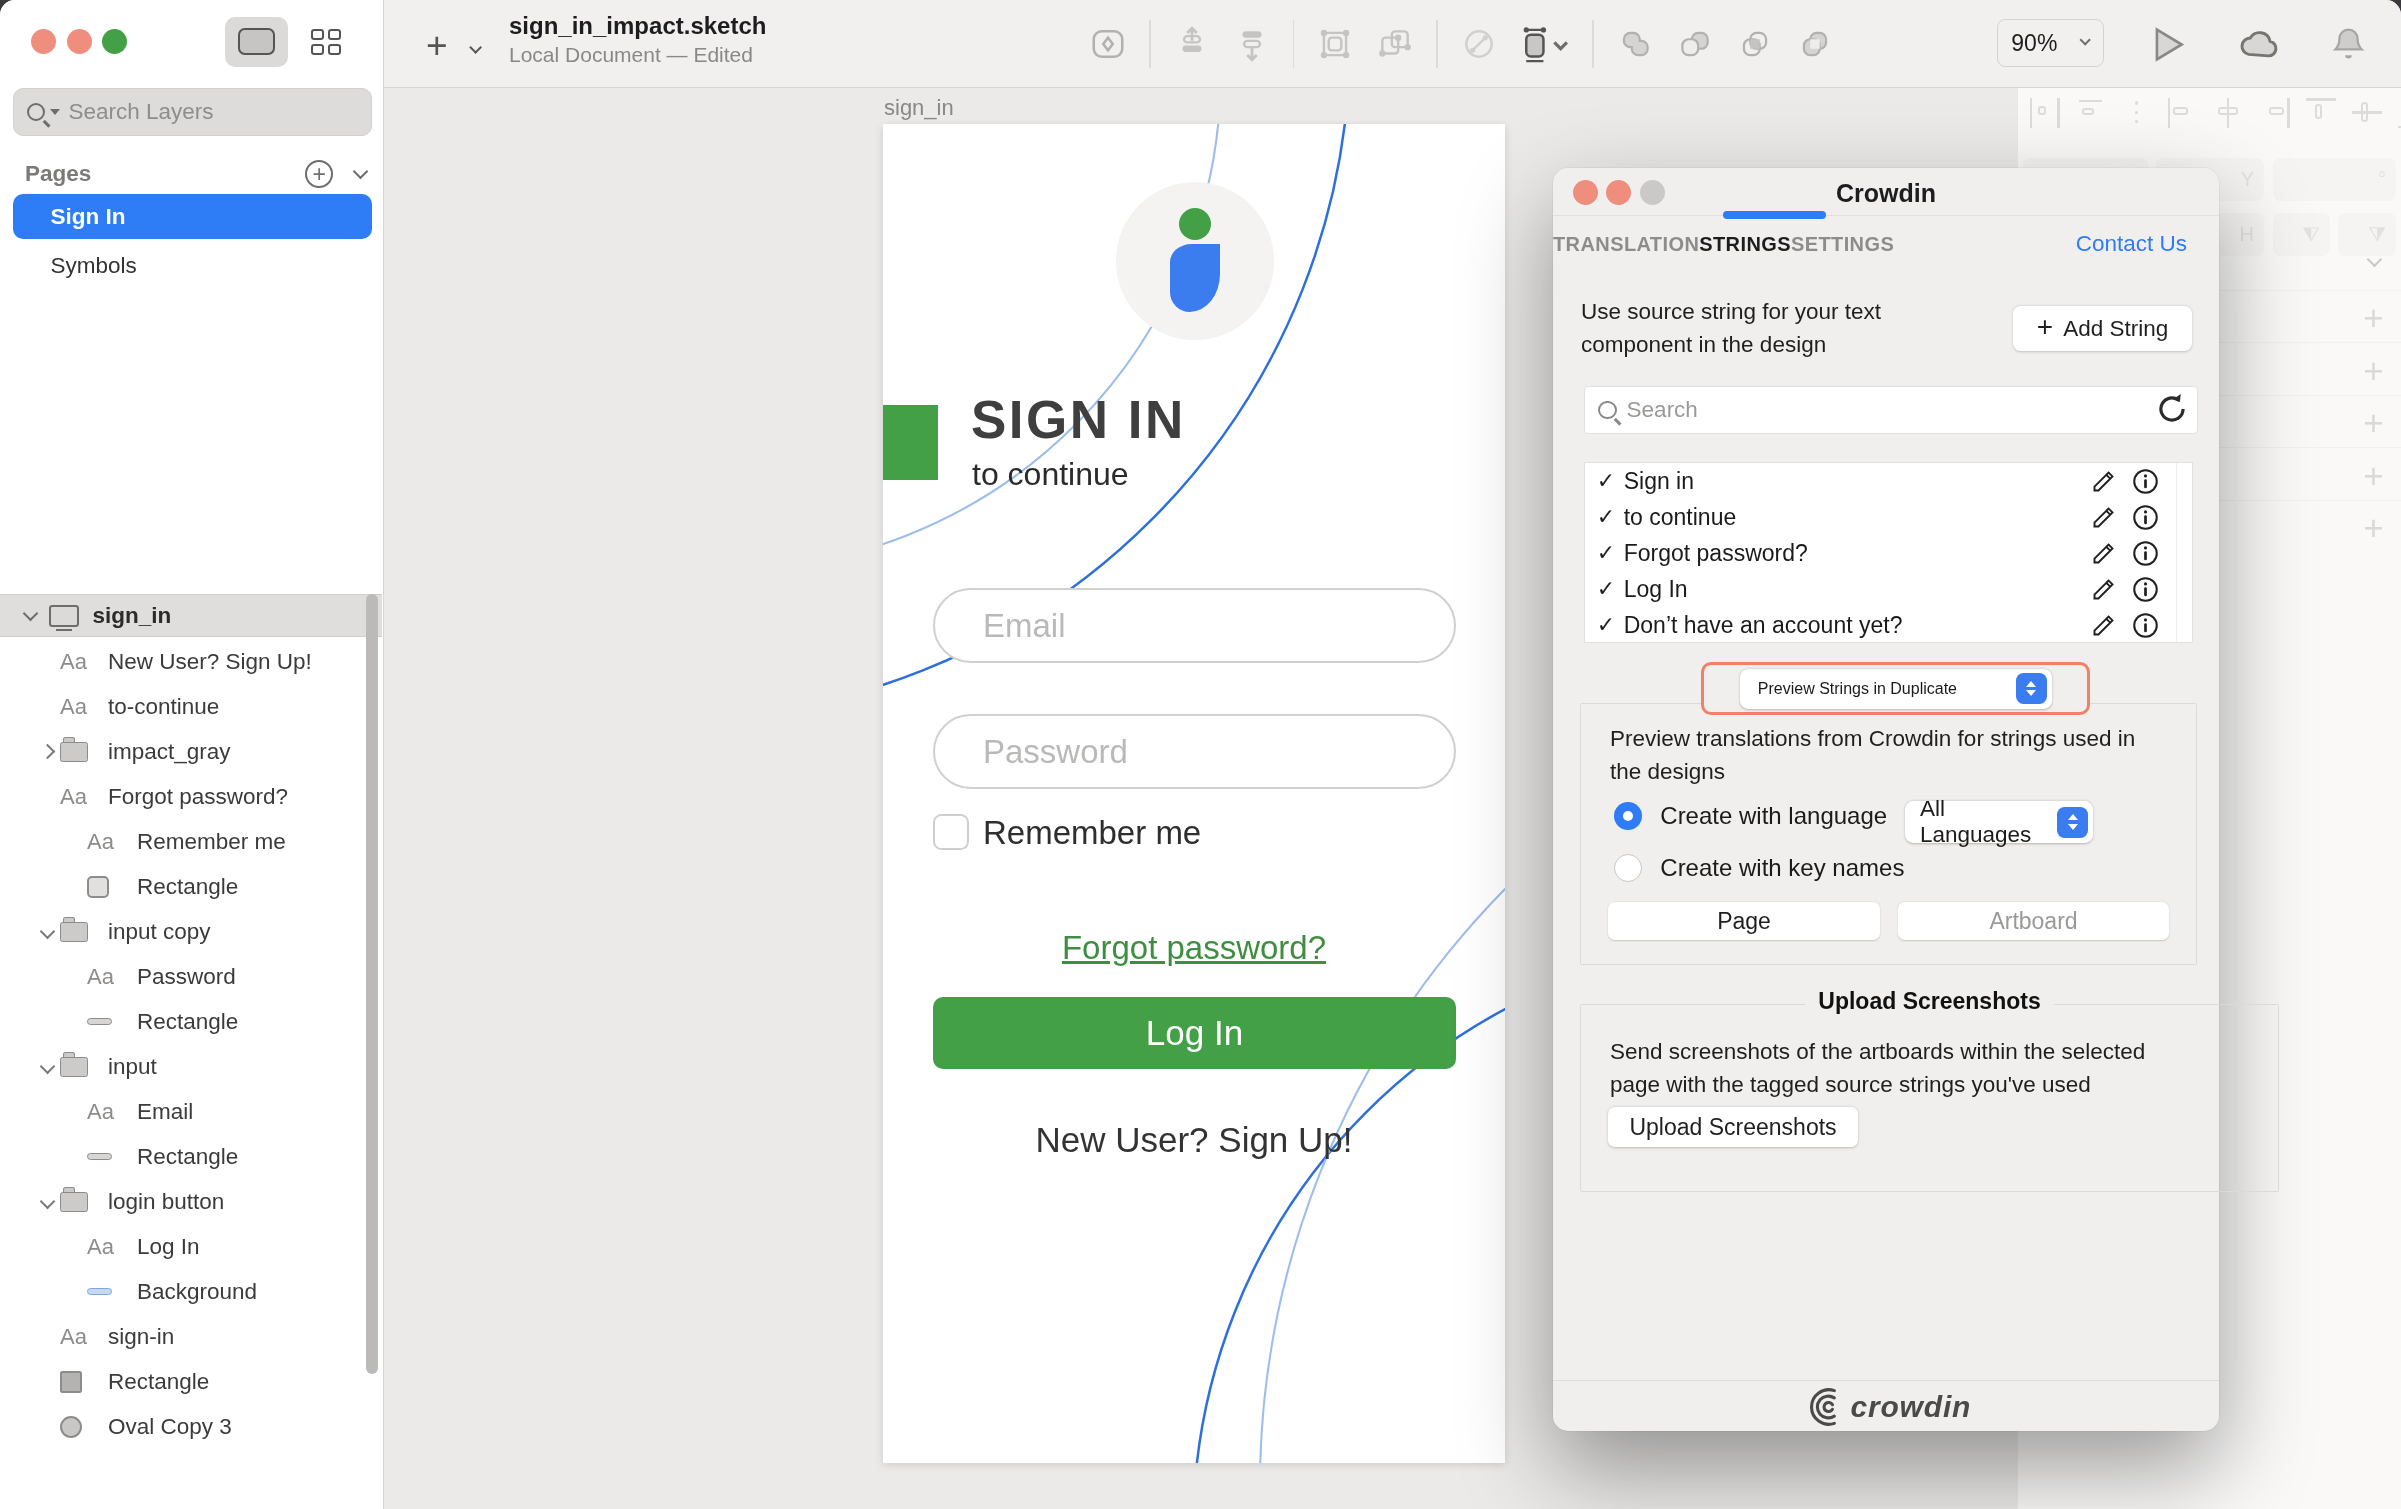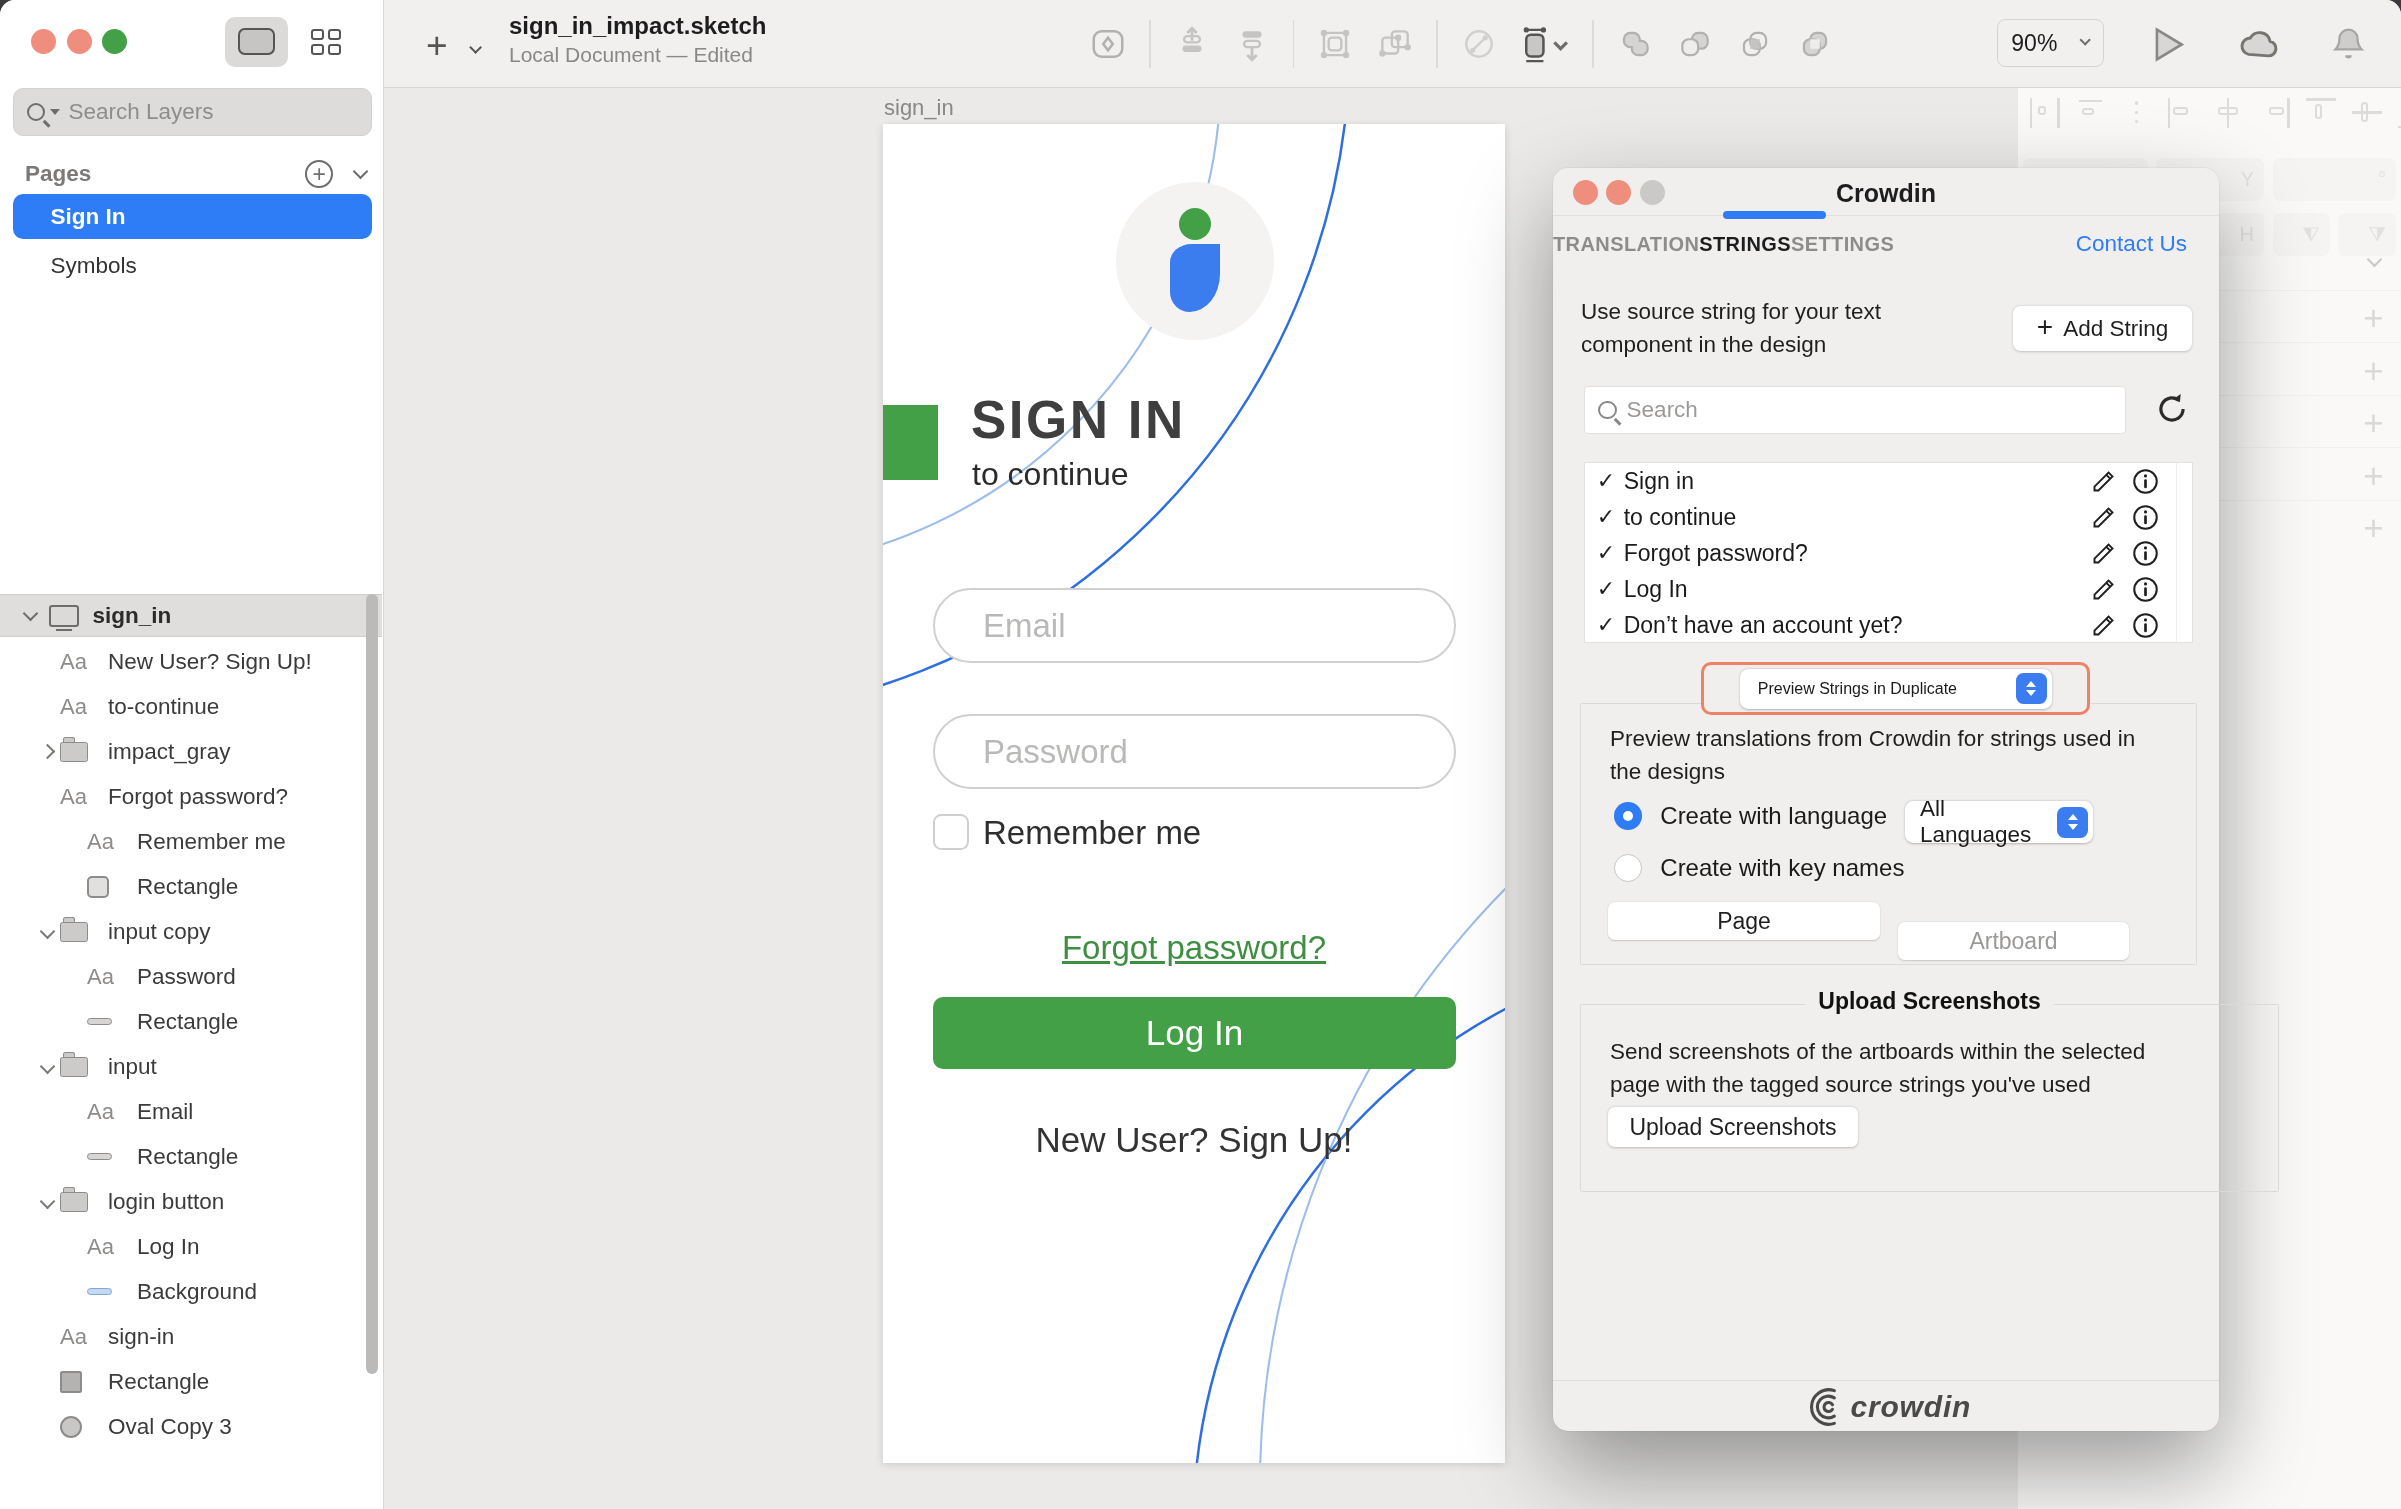--- a/index.html
+++ b/index.html
@@ -104,21 +104,21 @@
   .pl-titlebar{position:absolute;left:0;top:0;right:0;height:48px;border-bottom:1.7px solid #E2E0DE;}
   .pl-title{position:absolute;left:0;right:0;top:11px;text-align:center;font-size:25px;font-weight:700;color:#1d1d1f;}
   .pl-tabind{position:absolute;left:170px;top:43px;width:103px;height:7.5px;border-radius:4.2px;background:#2E7CF6;z-index:3;}
   .pl-tabs{position:absolute;left:0;right:0;top:50px;height:52px;display:flex;align-items:center;}
   .pl-tab{font-size:20px;letter-spacing:0.4px;color:#8E8C8A;font-weight:600;}
   .pl-tab.active{color:#1d1d1f;font-weight:700;}
   .pl-contact{margin-left:auto;margin-right:32px;font-size:22.5px;color:#2E7CF6;}
   .pl-intro{position:absolute;left:28px;top:127px;width:375px;font-size:22.5px;line-height:33px;color:#1f1f1f;}
   .pl-addbtn{position:absolute;right:27px;top:138px;width:179px;height:45px;background:#fff;border-radius:7.5px;box-shadow:0 0.8px 2.5px rgba(0,0,0,.2);display:flex;align-items:center;justify-content:center;gap:10px;font-size:22.5px;color:#1f1f1f;}
   .pl-addbtn .pls{font-size:28px;font-weight:300;margin-top:-2.5px;}
-  .pl-search{position:absolute;left:31px;top:218px;width:542px;height:48px;background:#fff;border:1.3px solid #E3E1DF;border-radius:4px;display:flex;align-items:center;padding:0 13.3px;gap:10px;}
+  .pl-search{position:absolute;left:31px;top:218px;width:614px;height:48px;background:#fff;border:1.3px solid #E3E1DF;border-radius:4px;display:flex;align-items:center;padding:0 13.3px;gap:10px;}
   .pl-search .ph{color:#9B9997;font-size:22.5px;}
   .pl-search .mag{border-color:#8A8886;}
   .pl-search .mag::after{background:#8A8886;}
   .pl-refresh{position:absolute;right:28px;top:222px;}
   .pl-list{position:absolute;left:31px;top:294px;width:609px;height:181px;background:#fff;border:1.3px solid #E3E1DF;}
   .pl-list .gutter{position:absolute;right:0;top:0;bottom:0;width:16px;border-left:1.3px solid #EFEDEB;}
   .srow{height:36px;display:flex;align-items:center;padding-left:11.7px;position:relative;}
   .srow .ck{color:#1f1f1f;font-size:22px;width:27px;}
   .srow .txt{font-size:23px;color:#1b1b1b;}
   .srow svg{position:absolute;}
@@ -135,21 +135,21 @@
   .radio-row{position:absolute;left:33px;display:flex;align-items:center;gap:18.3px;}
   .r1{top:98px;} .r2{top:150px;}
   .radio{width:28px;height:28px;border-radius:50%;flex:none;}
   .radio.on{background:#2E7CF6;position:relative;}
   .radio.on::after{content:"";position:absolute;left:9.2px;top:9.2px;width:10px;height:10px;border-radius:50%;background:#fff;}
   .radio.off{background:#fff;border:1.7px solid #C9C7C5;}
   .radio-lab{font-size:24px;color:#1b1b1b;}
   .lang-pill{position:absolute;left:324px;top:97px;width:188px;height:42px;background:#fff;border-radius:8.3px;box-shadow:0 0.8px 2.5px rgba(0,0,0,.25);display:flex;align-items:center;padding:0 5px 0 15px;}
   .lang-pill .txt{font-size:22.5px;color:#1b1b1b;}
   .seg-btn{position:absolute;top:198px;height:38px;background:#fff;border-radius:6.7px;box-shadow:0 0.8px 1.7px rgba(0,0,0,.18);display:flex;align-items:center;justify-content:center;font-size:23px;color:#1f1f1f;}
-  .seg-page{left:27px;width:272px;} .seg-art{left:317px;width:231px;color:#9B9997;margin-top:20px;}
+  .seg-page{left:27px;width:272px;} .seg-art{left:317px;width:271px;color:#9B9997;}
   .fs2{left:27px;top:836px;width:699px;height:188px;padding-left:48px;}
   .fs2 .legend{position:absolute;left:0;right:0;top:-16.7px;text-align:center;}
   .fs2 .legend span{background:#F1EFED;padding:0 13.3px;font-size:23px;font-weight:600;color:#111;}
   .fs2 .desc{position:absolute;left:29px;top:30px;width:559px;font-size:22.5px;line-height:33px;color:#1f1f1f;}
   .upload-btn{position:absolute;left:27px;top:102px;width:250px;height:40px;background:#fff;border-radius:6.7px;box-shadow:0 0.8px 2.5px rgba(0,0,0,.22);display:flex;align-items:center;justify-content:center;font-size:23px;color:#1f1f1f;}
   .pl-footer-sep{position:absolute;left:0;right:0;top:1212px;height:1.3px;background:#E0DEDC;}
   .pl-logo{position:absolute;left:0;right:0;top:1219px;display:flex;align-items:center;justify-content:center;gap:6.7px;}
   .pl-logo .word{font-size:30px;font-weight:700;font-style:italic;color:#4a4a4a;letter-spacing:0.8px;}
 </style>
 </head>

